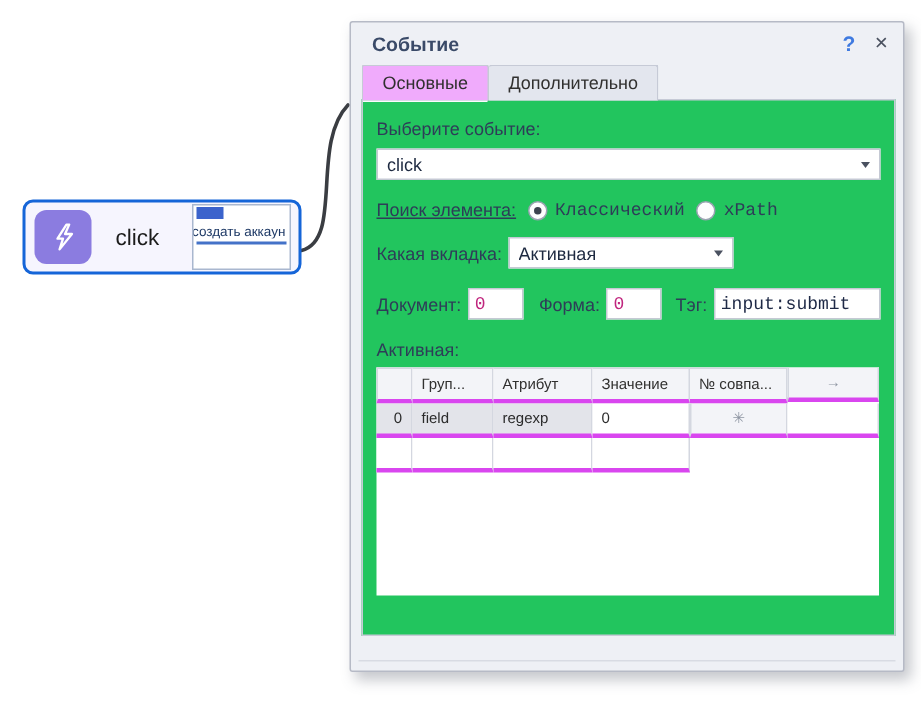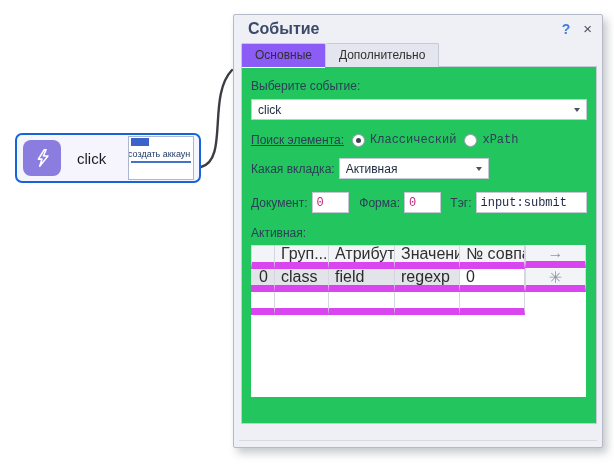--- a/index.html
+++ b/index.html
@@ -25,31 +25,31 @@
   .connector { position:absolute; left:0; top:0; width:614px; height:470px; pointer-events:none; }
 
   
   .dialog { position:absolute; left:233px; top:14px; width:370px; height:434px;
             background:#eef0f5; border:1px solid #b6bac6; border-radius:2px;
             box-shadow:4px 5px 9px rgba(90,95,110,0.35); font-size:12px; color:#2e3d58; }
   .dialog::after { content:""; position:absolute; left:5px; right:5px; bottom:6px;
                    border-top:1px solid #d8dbe3; }
   .titlebar { position:absolute; left:0; top:0; right:0; height:28px;
               display:flex; align-items:center; padding:0 10px 0 14px; }
-  .title { font-weight:bold; font-size:16px; color:#3a4a68; flex:1 1 auto; }
+  .title { font-weight:bold; font-size:13px; color:#3a4a68; flex:1 1 auto; }
   .tb-btn { font-size:14px; line-height:14px; margin-left:13px; cursor:default; }
   .help { color:#3f7ae0; font-weight:bold; }
   .close { color:#4b5260; font-size:15px; }
 
   .tabs { position:absolute; left:7px; top:28px; display:flex; z-index:2; }
   .tab { height:24px; padding:4px 13px 0 13px; font-size:12px; color:#31302f;
          background:#e3e6ee; border:1px solid #c6cad6; border-bottom:none;
          border-radius:2px 2px 0 0; margin-right:0; }
   .tab + .tab { border-left:none; }
-  .tab.active { background:#8b5cf6; position:relative; z-index:3; }
+  .tab.active { background:#f0abfc; position:relative; z-index:3; }
   .tab.active::after { content:""; position:absolute; left:0; right:0; bottom:-1px;
                        height:1px; background:#fafbfd; }
 
   .panel { position:absolute; left:7px; top:51px; width:356px; height:358px;
            background:#22c55e; border:1px solid #c6cad6; padding:12px 9px 0 9px; z-index:1; }
 
   .flabel { font-size:12px; color:#2e3d58; }
   .link { text-decoration:underline;text-align:center; }
 
   .combo { height:21px; background:#ffffff; border:1px solid #c5c9d4; display:flex;
@@ -76,22 +76,22 @@
   .tbox.num { width:37px; color:#c0267e; }
   .tbox.tag { flex:1 1 auto; min-width:0; color:#1e2946; }
   .dlabel { margin-right:4px; }
   .gap1 { width:16px; } .gap2 { width:14px; }
 
   .cond-label { margin-top:13px; }
 
   
   .grid-wrap { margin-top:5px; width:335px; height:152px; background:#ffffff; }
   .grid { display:grid; grid-template-columns:24px 54px 66px 65px 65px 61px; }
-  .gc { border-right:1px solid #d4d7e0; border-bottom:7px solid #d946ef;
-        font-size:16px; color:#2b2b2b; display:flex; align-items:center;
+  .gc { border-right:1px solid #d4d7e0; border-bottom:3px solid #d946ef;
+        font-size:10px; color:#2b2b2b; display:flex; align-items:center;
         padding:0 6px; height:23px; background:#ffffff; overflow:hidden; white-space:nowrap; }
   .gc.hdr { height:24px; background:#f3f4f8; border-top:1px solid #d4d7e0; color:#31302f; }
   .gc.sel { background:#f3f4f8; justify-content:center; color:#8f96a3; padding:0; }
   .gc.first { border-left:1px solid #d4d7e0; }
   .gc.hl { background:#e3e4ea; }
   .gc.rnum { justify-content:flex-end; }
 </style>
 </head>
 <body>
 
@@ -173,21 +173,20 @@
         <div class="grid">
 
           <div class="gc hdr sel first"></div>
           <div class="gc hdr">Груп...</div>
           <div class="gc hdr">Атрибут</div>
           <div class="gc hdr">Значение</div>
           <div class="gc hdr">№ совпа...</div>
 
           <div class="gc sel first">→</div>
           <div class="gc hl rnum">0</div>
-          <div class="gc hl">class</div>
           <div class="gc hl">field</div>
           <div class="gc hl">regexp</div>
           <div class="gc">0</div>
 
           <div class="gc sel first">✳</div>
           <div class="gc"></div>
           <div class="gc"></div>
           <div class="gc"></div>
           <div class="gc"></div>
           <div class="gc"></div>

